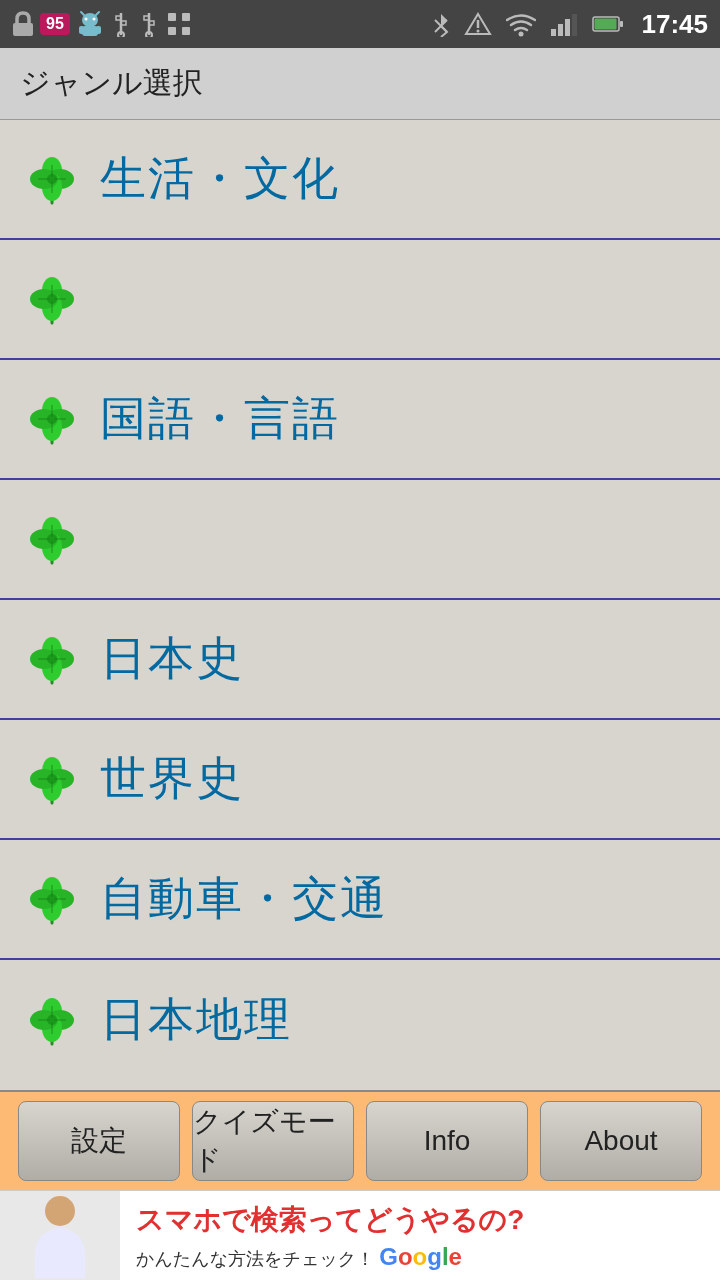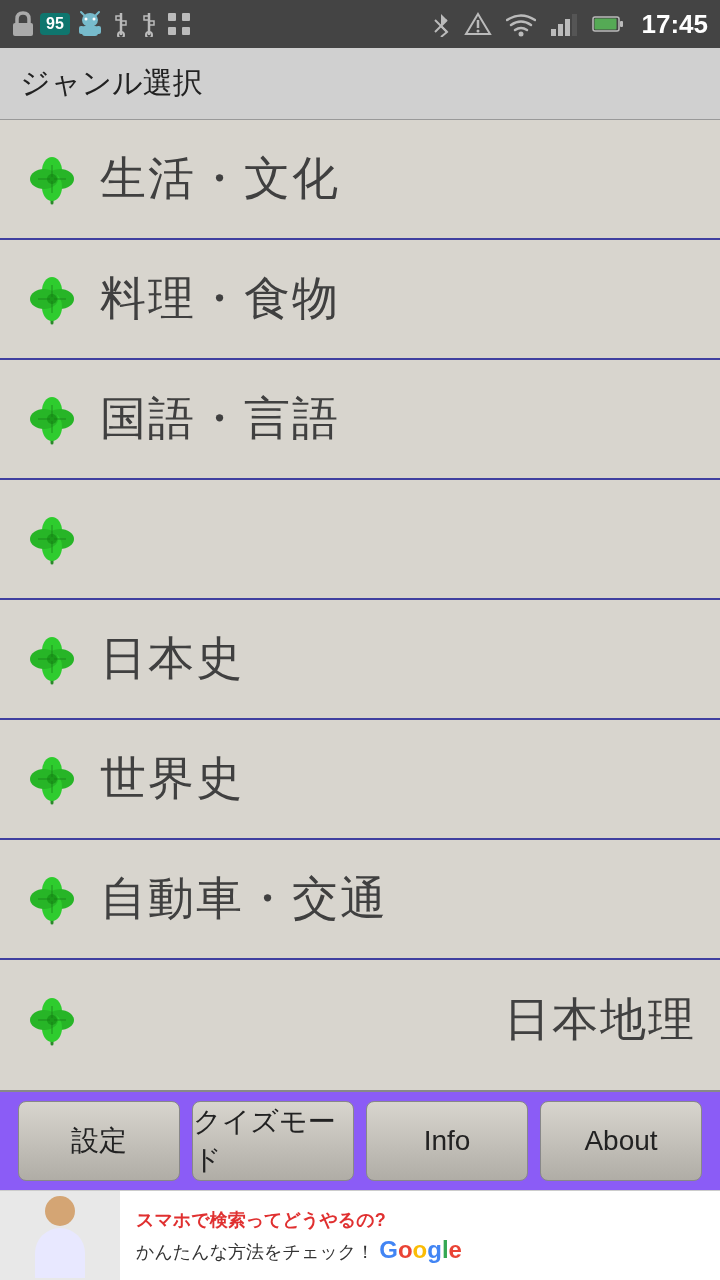--- a/index.html
+++ b/index.html
@@ -66,48 +66,47 @@
       display: flex;
       align-items: center;
       height: 120px;
       padding: 0 24px;
       border-bottom: 2px solid #4040a0;
       cursor: pointer;
       background: #d8d5ce;
     }
     .list-item:last-child {
       border-bottom: none;
-      justify-content: space-between;
     }
 
     .clover-icon {
       width: 56px;
       height: 56px;
       margin-right: 20px;
       flex-shrink: 0;
       position: relative;
     }
     
     .clover-icon svg {
       width: 56px;
       height: 56px;
     }
 
     .item-label {
       font-size: 46px;
-      color: #404040;
+      color: #0369a1;
       font-weight: normal;
       letter-spacing: 2px;
     }
 
     
     #bottom-bar {
       width: 720px;
       height: 100px;
-      background: #8b5cf6;
+      background: #fdba74;
       display: flex;
       align-items: center;
       justify-content: space-around;
       padding: 8px 12px;
       border-top: 2px solid #888;
       position: absolute;
       bottom: 90px;
       left: 0;
     }
 
@@ -167,21 +166,21 @@
       height: 50px;
       background: #e8e8ff;
       border-radius: 25px 25px 0 0;
       margin-top: 2px;
     }
     .ad-text {
       padding: 8px 16px;
       flex: 1;
     }
     .ad-text-main {
-      font-size: 18px;
+      font-size: 28px;
       color: #e03030;
       font-weight: bold;
       margin-bottom: 4px;
     }
     .ad-text-sub {
       font-size: 18px;
       color: #333;
     }
     .google-logo {
       font-size: 24px;
@@ -198,21 +197,21 @@
 <body>
 
 <div id="status-bar">
   <div class="status-left">
 
     <svg width="22" height="26" viewBox="0 0 22 26">
       <rect x="1" y="12" width="20" height="13" rx="2" fill="#aaa"></rect>
       <path d="M5 12 V8 Q5 2 11 2 Q17 2 17 8 V12" stroke="#aaa" stroke-width="3.5" fill="none" stroke-linecap="round"></path>
     </svg>
 
-    <div style="background:#0f766e; color:white; font-size:16px; font-weight:bold; padding:2px 6px; border-radius:4px;">
+    <div style="background:#be185d; color:white; font-size:16px; font-weight:bold; padding:2px 6px; border-radius:4px;">
       <span>95</span>
     </div>
 
     <svg width="28" height="28" viewBox="0 0 28 28">
       <ellipse cx="14" cy="10" rx="8" ry="7" fill="#7bc"></ellipse>
       <circle cx="10" cy="9" r="1.5" fill="white"></circle>
       <circle cx="18" cy="9" r="1.5" fill="white"></circle>
       <line x1="8" y1="5" x2="5" y2="2" stroke="#7bc" stroke-width="2" stroke-linecap="round"></line>
       <line x1="20" y1="5" x2="23" y2="2" stroke="#7bc" stroke-width="2" stroke-linecap="round"></line>
       <rect x="6" y="16" width="16" height="10" rx="3" fill="#7bc"></rect>
@@ -313,21 +312,20 @@
       <ellipse cx="28" cy="20" rx="10" ry="14" fill="#2ecc2e" transform="rotate(180,28,28)"></ellipse>
       <ellipse cx="28" cy="20" rx="10" ry="14" fill="#27b527" transform="rotate(270,28,28)"></ellipse>
 
       <circle cx="28" cy="28" r="5" fill="#1a9a1a"></circle>
 
       <line x1="28" y1="14" x2="28" y2="26" stroke="#1a7a1a" stroke-width="1.5" opacity="0.5"></line>
       <line x1="42" y1="28" x2="30" y2="28" stroke="#1a7a1a" stroke-width="1.5" opacity="0.5"></line>
       <line x1="28" y1="42" x2="28" y2="30" stroke="#1a7a1a" stroke-width="1.5" opacity="0.5"></line>
       <line x1="14" y1="28" x2="26" y2="28" stroke="#1a7a1a" stroke-width="1.5" opacity="0.5"></line>
     </svg></div>
-      <span class="item-label">料理・食物</span>
     </div>
     <div class="list-item">
       <div class="clover-icon"><svg width="56" height="56" viewBox="0 0 56 56" xmlns="http://www.w3.org/2000/svg">
 
       <line x1="28" y1="42" x2="28" y2="52" stroke="#2a8a2a" stroke-width="3" stroke-linecap="round"></line>
 
       <ellipse cx="28" cy="20" rx="10" ry="14" fill="#2ecc2e" transform="rotate(0,28,28)"></ellipse>
       <ellipse cx="28" cy="20" rx="10" ry="14" fill="#27b527" transform="rotate(90,28,28)"></ellipse>
       <ellipse cx="28" cy="20" rx="10" ry="14" fill="#2ecc2e" transform="rotate(180,28,28)"></ellipse>
       <ellipse cx="28" cy="20" rx="10" ry="14" fill="#27b527" transform="rotate(270,28,28)"></ellipse>

